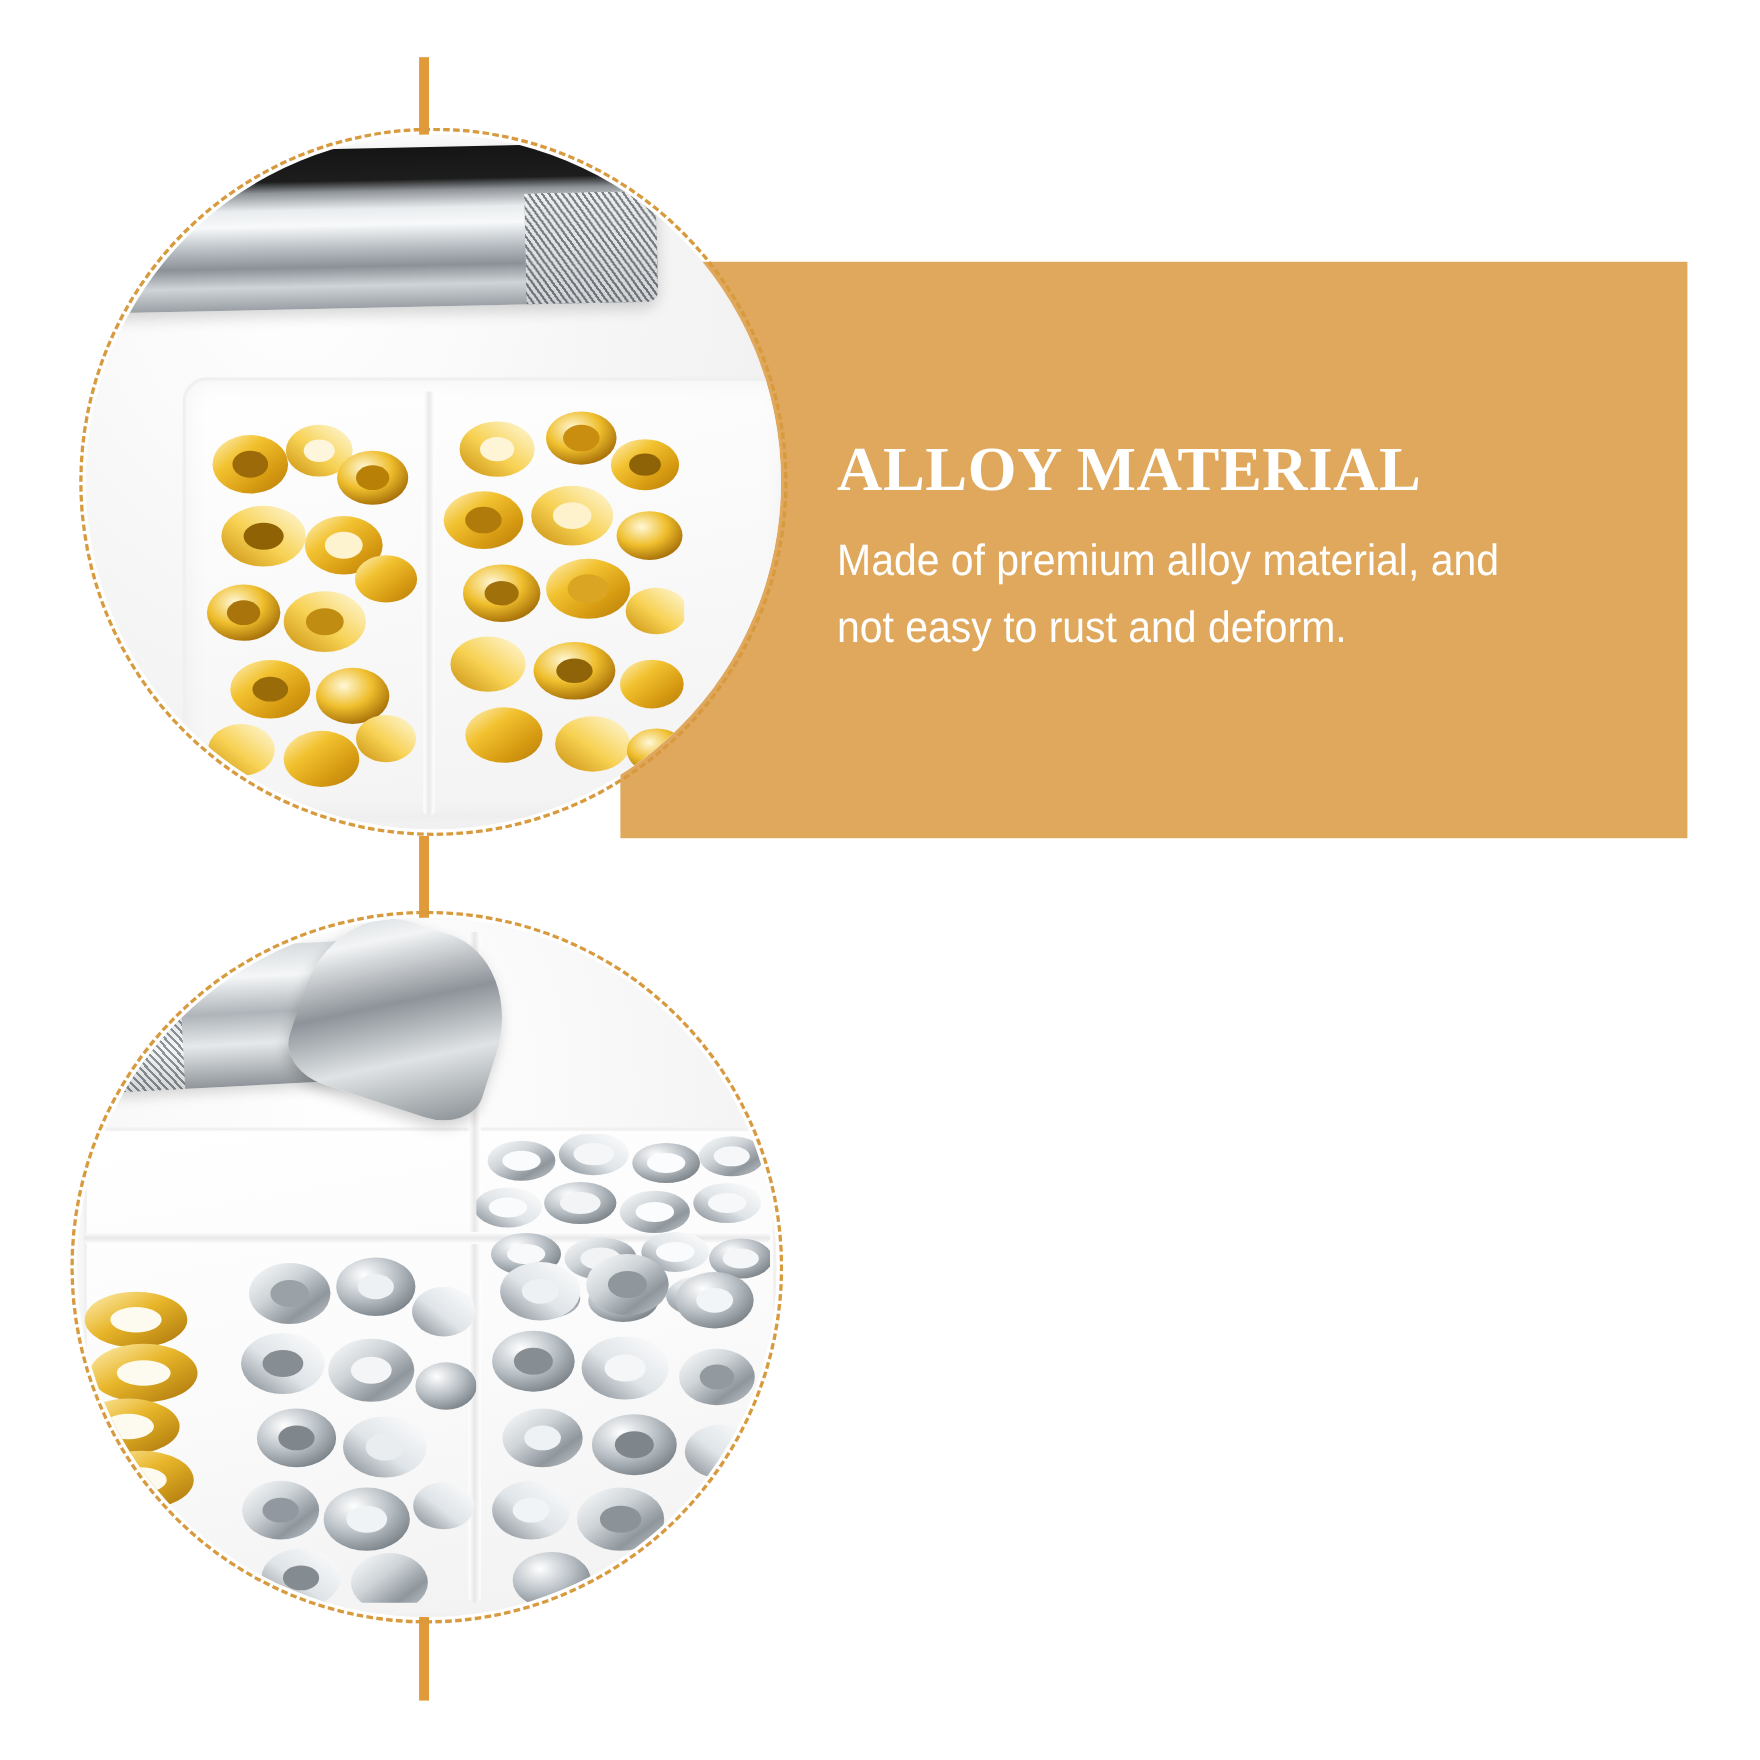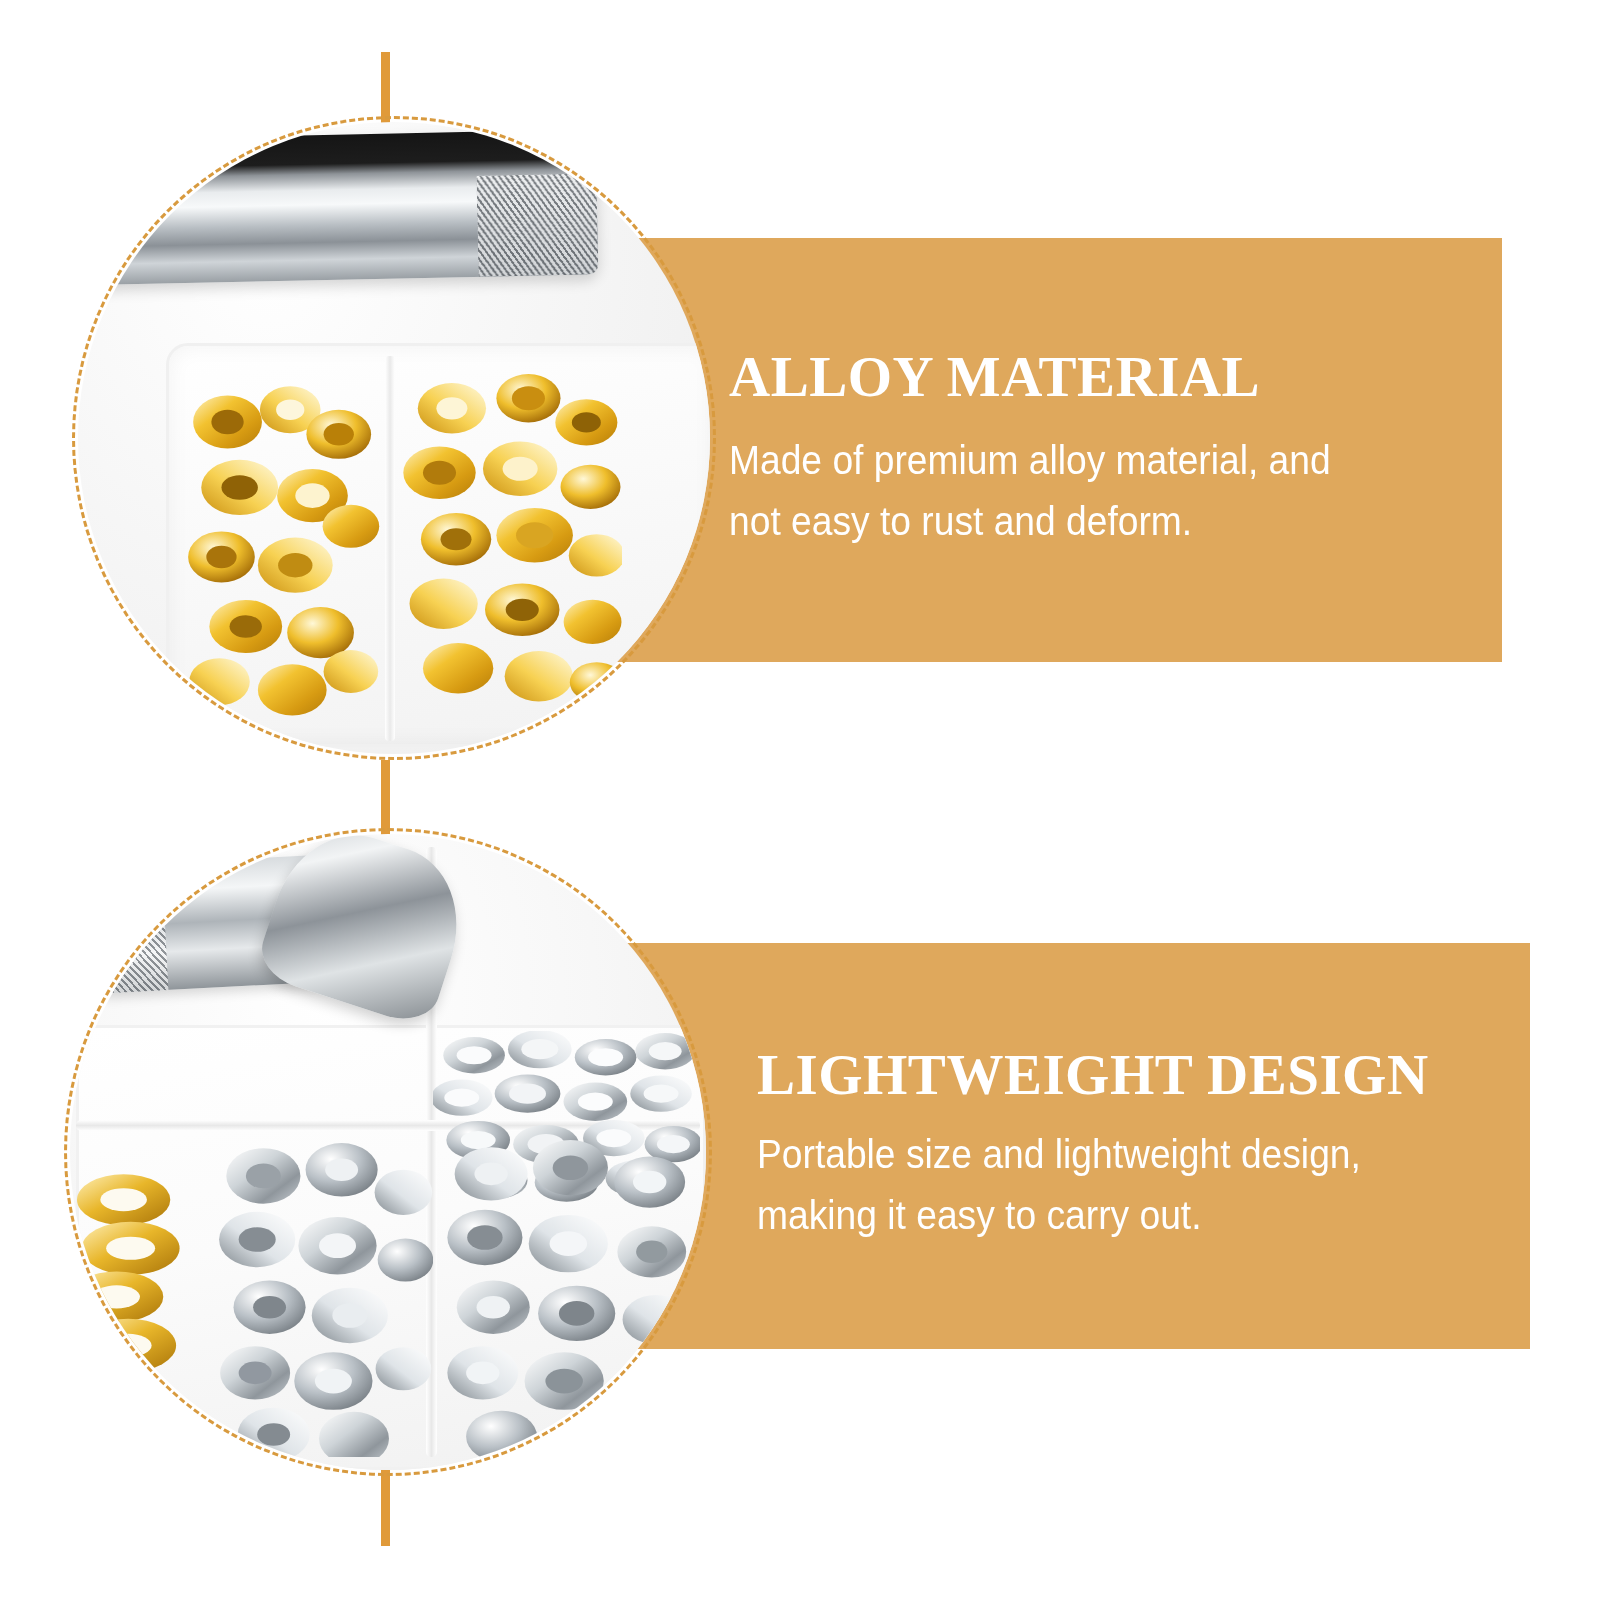--- a/index.html
+++ b/index.html
@@ -29,21 +29,21 @@
   }
   .connector.top    { left: 381px; top: 52px;   height: 78px;  }
   .connector.middle { left: 381px; top: 760px;  height: 80px;  }
   .connector.bottom { left: 381px; top: 1462px; height: 84px;  }
 
   
   .panel {
     position: absolute;
     background: #DFA85C;
   }
-  .panel.one { left: 532px; top: 238px;  width: 970px; height: 424px; }
+  .panel.one { left: 564px; top: 238px;  width: 970px; height: 524px; }
   .panel.two { left: 560px; top: 943px;  width: 970px; height: 406px; }
 
   .panel-inner {
     position: absolute;
     left: 197px;
     right: 40px;
     top: 0;
     bottom: 0;
     display: flex;
     flex-direction: column;
@@ -274,27 +274,20 @@
           <ellipse cx="192" cy="252" rx="28" ry="22" fill="url(#g1)"></ellipse>
           <ellipse cx="62" cy="298" rx="34" ry="25" fill="url(#g1)"></ellipse>
           <ellipse cx="140" cy="306" rx="33" ry="25" fill="url(#g2)"></ellipse>
           <ellipse cx="196" cy="312" rx="26" ry="20" fill="url(#gh)"></ellipse>
         </g>
       </svg>
     </div>
   </div>
   <div class="dashring one"></div>
 
-  <div class="panel two">
-    <div class="panel-inner">
-      <h1 class="headline nosel">LIGHTWEIGHT DESIGN</h1>
-      <p class="bodytext nosel">Portable size  and lightweight design,
-making it easy to carry out.</p>
-    </div>
-  </div>
 
   <div class="medallion two">
     <div class="photo">
       <div class="p2-bg"></div>
       <div class="p2-box"></div>
       <div class="p2-vdiv"></div>
       <div class="p2-hdiv"></div>
 
       <svg class="p2-cell p2-c-gold" viewBox="0 0 120 220" preserveAspectRatio="none">
         <defs>

